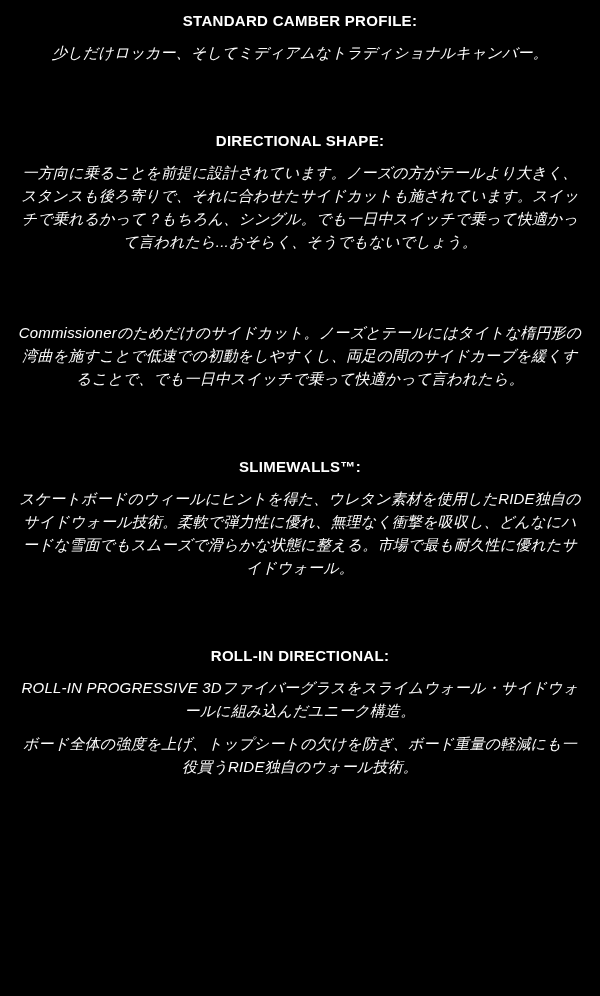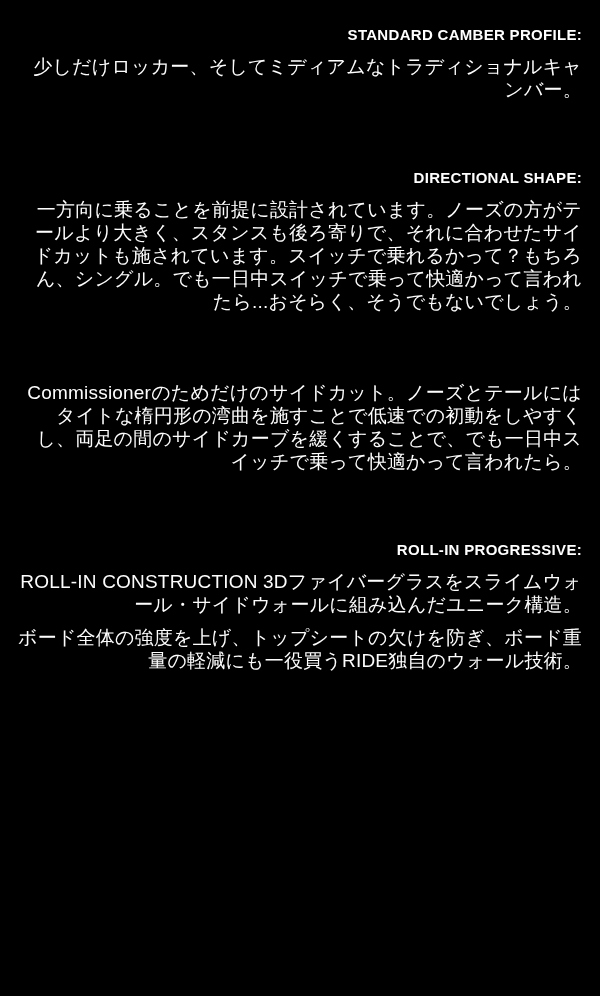--- a/index.html
+++ b/index.html
@@ -13,39 +13,39 @@
     background: #000000;
     color: #fdfdfd;
     font-family: "Liberation Sans", "DejaVu Sans", sans-serif;
     padding: 12px 18px 20px 18px;
   }
   .features {
     width: 100%;
   }
   .feature-section {
     margin-bottom: 68px;
-    text-align: right;
-    margin-top: 14px;
+    text-align: center;
   }
   .feature-section:last-child {
     margin-bottom: 0;
   }
   .feature-heading {
     font-size: 15px;
     font-weight: bold;
     line-height: 17px;
     margin: 0 0 12px 0;
     letter-spacing: 0.3px;
     color: #ffffff;
   }
   .feature-text {
-    font-size: 19px;
+    font-size: 15px;
     line-height: 23px;
     margin: 0;
     letter-spacing: 0.2px;
+    font-style: italic;
   }
   .feature-text + .feature-text {
     margin-top: 10px;
   }
 </style>
 </head>
 <body>
 
 <main class="features">
 
@@ -56,21 +56,25 @@
 
   <section class="feature-section">
     <h2 class="feature-heading">DIRECTIONAL SHAPE:</h2>
     <p class="feature-text">一方向に乗ることを前提に設計されています。ノーズの方がテールより大きく、スタンスも後ろ寄りで、それに合わせたサイドカットも施されています。スイッチで乗れるかって？もちろん、シングル。でも一日中スイッチで乗って快適かって言われたら...おそらく、そうでもないでしょう。</p>
   </section>
 
   <section class="feature-section">
     <p class="feature-text">Commissionerのためだけのサイドカット。ノーズとテールにはタイトな楕円形の湾曲を施すことで低速での初動をしやすくし、両足の間のサイドカーブを緩くすることで、でも一日中スイッチで乗って快適かって言われたら。</p>
   </section>
 
+  <section class="feature-section">
+    <h2 class="feature-heading">SLIMEWALLS™:</h2>
+    <p class="feature-text">スケートボードのウィールにヒントを得た、ウレタン素材を使用したRIDE独自のサイドウォール技術。柔軟で弾力性に優れ、無理なく衝撃を吸収し、どんなにハードな雪面でもスムーズで滑らかな状態に整える。市場で最も耐久性に優れたサイドウォール。</p>
+  </section>
 
   <section class="feature-section">
-    <h2 class="feature-heading">ROLL-IN PROGRESSIVE:</h2>
-    <p class="feature-text">ROLL-IN CONSTRUCTION 3Dファイバーグラスをスライムウォール・サイドウォールに組み込んだユニーク構造。</p>
+    <h2 class="feature-heading">ROLL-IN DIRECTIONAL:</h2>
+    <p class="feature-text">ROLL-IN PROGRESSIVE 3Dファイバーグラスをスライムウォール・サイドウォールに組み込んだユニーク構造。</p>
     <p class="feature-text">ボード全体の強度を上げ、トップシートの欠けを防ぎ、ボード重量の軽減にも一役買うRIDE独自のウォール技術。</p>
   </section>
 
 
 </main>
 
 </body></html>

